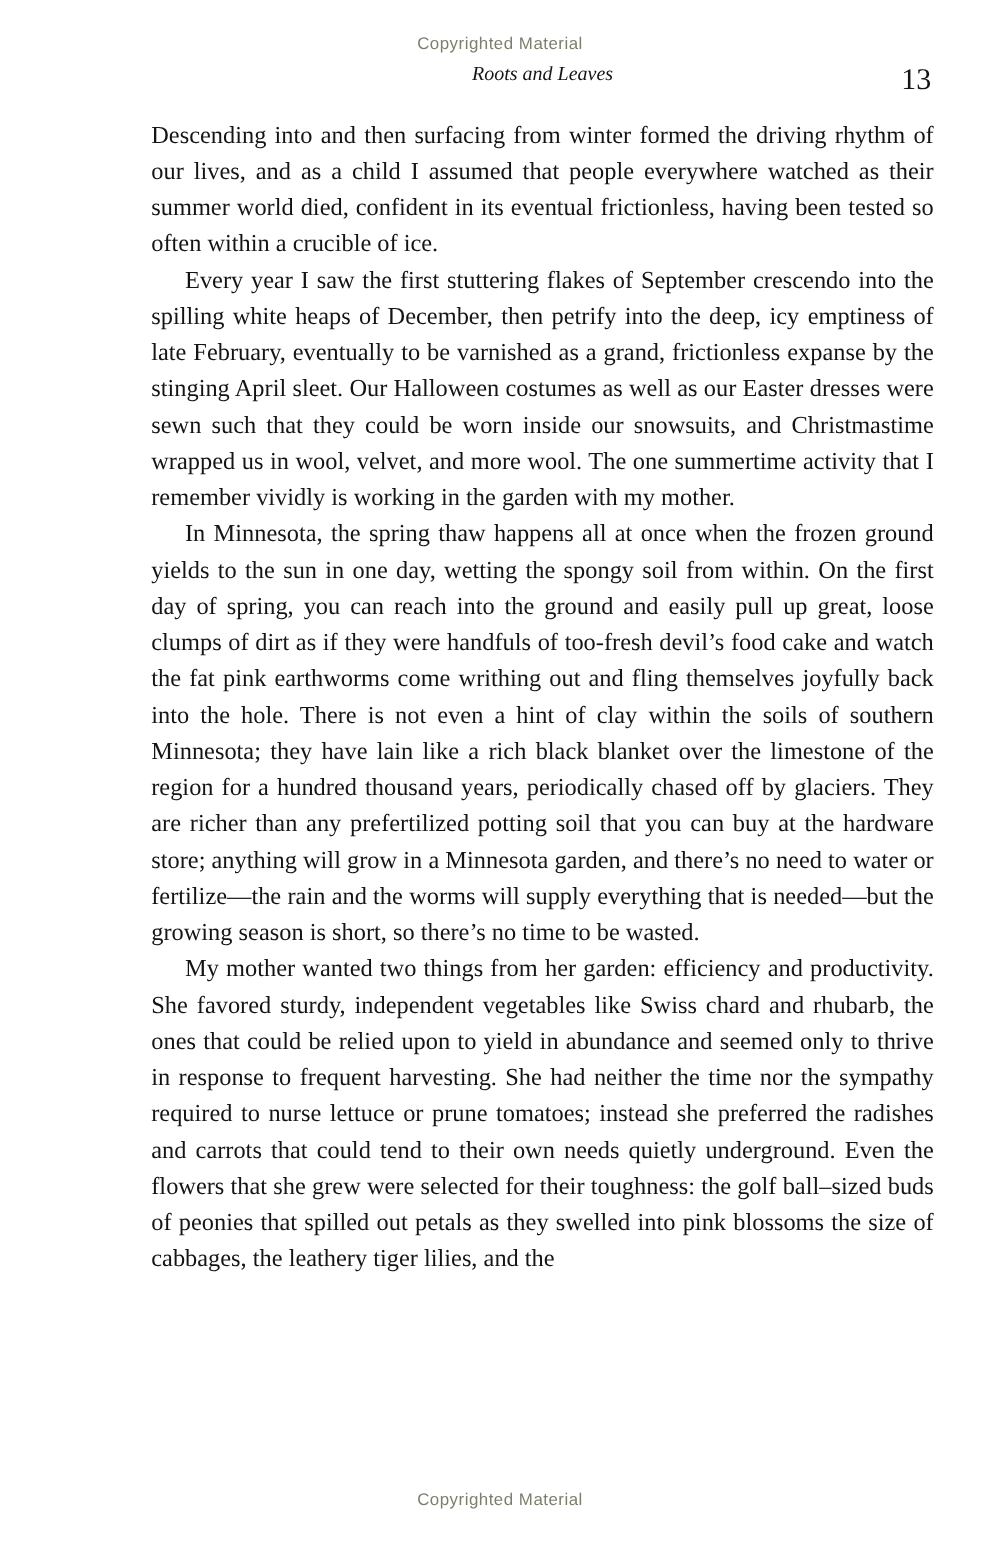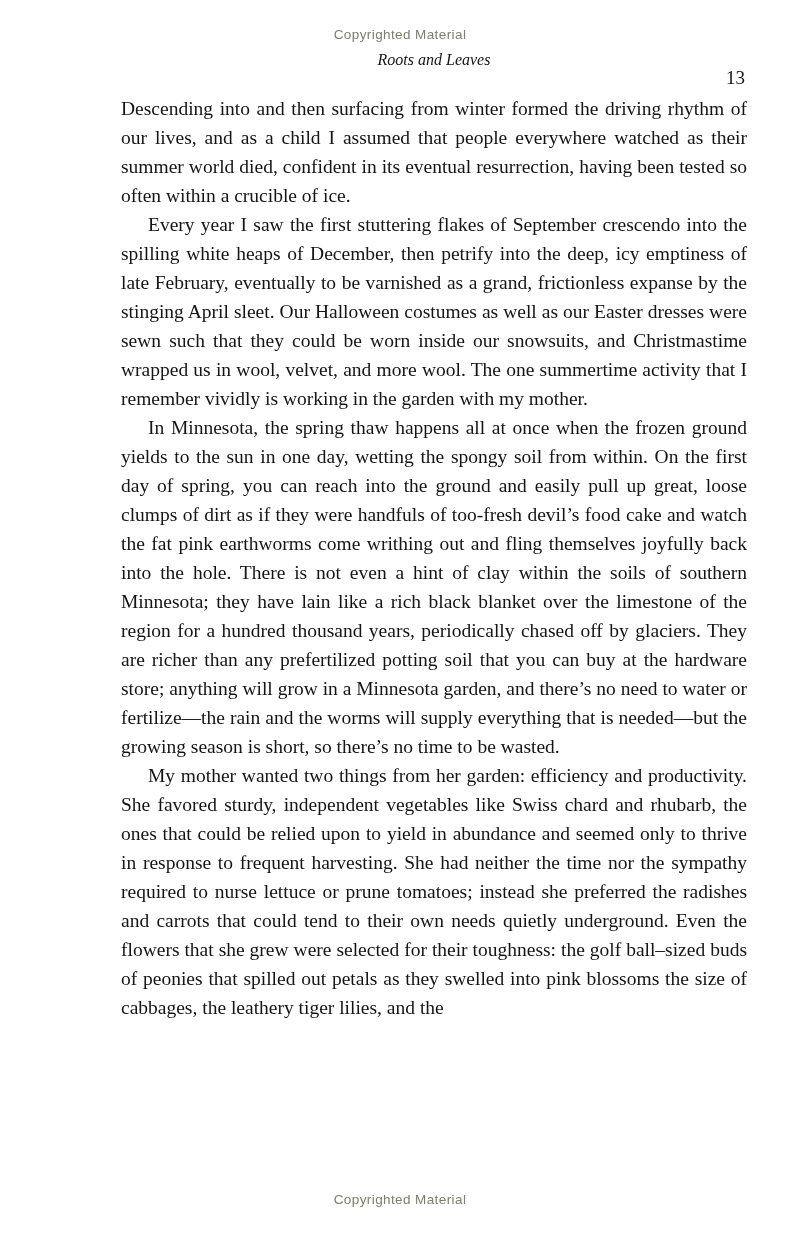--- a/index.html
+++ b/index.html
@@ -44,22 +44,22 @@
     display: block;
     width: 100%;
     text-align: center;
     font-style: italic;
     font-size: 16px;
     color: var(--text);
   }
   .page-number {
     position: absolute;
     right: 2px;
-    top: 16px;
-    font-size: 19px;
+    top: 0;
+    font-size: 24px;
     font-style: normal;
     color: var(--text);
   }
   .body-text {
     position: absolute;
     top: 94px;
     left: 121px;
     width: 626px;
   }
   .body-text p {
@@ -79,21 +79,21 @@
 <div class="page">
 
   <div class="notice top">Copyrighted Material</div>
 
   <div class="page-header">
     <span class="running-title">Roots and Leaves</span>
     <span class="page-number">13</span>
   </div>
 
   <div class="body-text">
-    <p class="no-indent">Descending into and then surfacing from winter formed the driving rhythm of our lives, and as a child I assumed that people everywhere watched as their summer world died, confident in its eventual resurrection, having been tested so often within a crucible of ice.</p>
+    <p class="no-indent">Descending into and then surfacing from winter formed the driving rhythm of our lives, and as a child I assumed that people everywhere watched as their summer world died, confident in its eventual frictionless, having been tested so often within a crucible of ice.</p>
     <p>Every year I saw the first stuttering flakes of September crescendo into the spilling white heaps of December, then petrify into the deep, icy emptiness of late February, eventually to be varnished as a grand, frictionless expanse by the stinging April sleet. Our Halloween costumes as well as our Easter dresses were sewn such that they could be worn inside our snowsuits, and Christmastime wrapped us in wool, velvet, and more wool. The one summertime activity that I remember vividly is working in the garden with my mother.</p>
     <p>In Minnesota, the spring thaw happens all at once when the frozen ground yields to the sun in one day, wetting the spongy soil from within. On the first day of spring, you can reach into the ground and easily pull up great, loose clumps of dirt as if they were handfuls of too-fresh devil’s food cake and watch the fat pink earthworms come writhing out and fling themselves joyfully back into the hole. There is not even a hint of clay within the soils of southern Minnesota; they have lain like a rich black blanket over the limestone of the region for a hundred thousand years, periodically chased off by glaciers. They are richer than any prefertilized potting soil that you can buy at the hardware store; anything will grow in a Minnesota garden, and there’s no need to water or fertilize—the rain and the worms will supply everything that is needed—but the growing season is short, so there’s no time to be wasted.</p>
     <p>My mother wanted two things from her garden: efficiency and productivity. She favored sturdy, independent vegetables like Swiss chard and rhubarb, the ones that could be relied upon to yield in abundance and seemed only to thrive in response to frequent harvesting. She had neither the time nor the sympathy required to nurse lettuce or prune tomatoes; instead she preferred the radishes and carrots that could tend to their own needs quietly underground. Even the flowers that she grew were selected for their toughness: the golf ball–sized buds of peonies that spilled out petals as they swelled into pink blossoms the size of cabbages, the leathery tiger lilies, and the</p>
   </div>
 
   <div class="notice bottom">Copyrighted Material</div>
 
 </div>
 
 </body></html>

